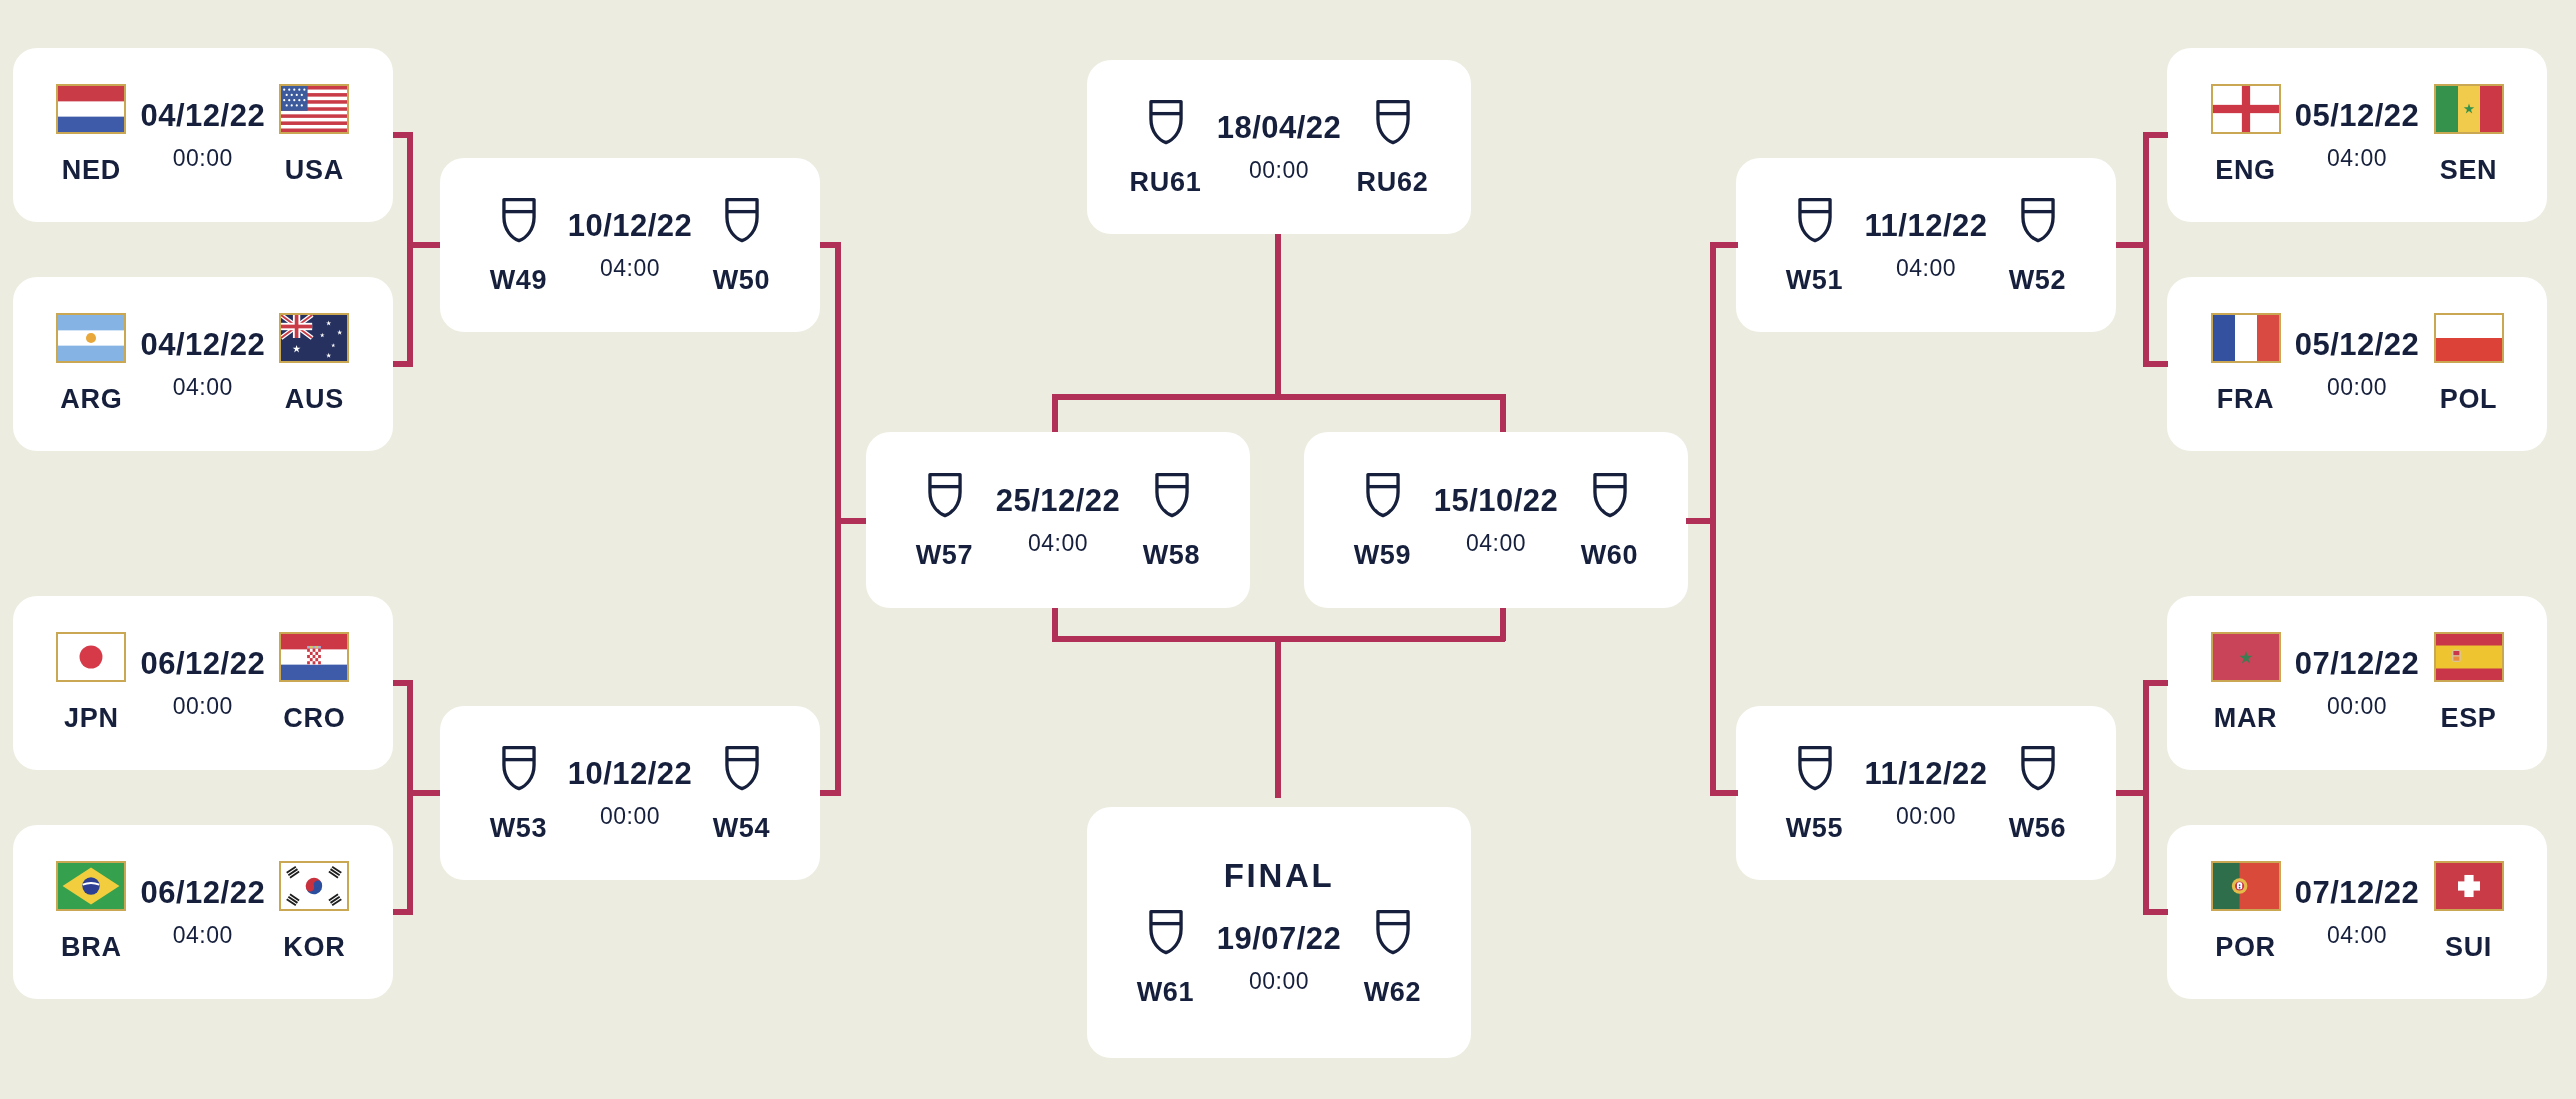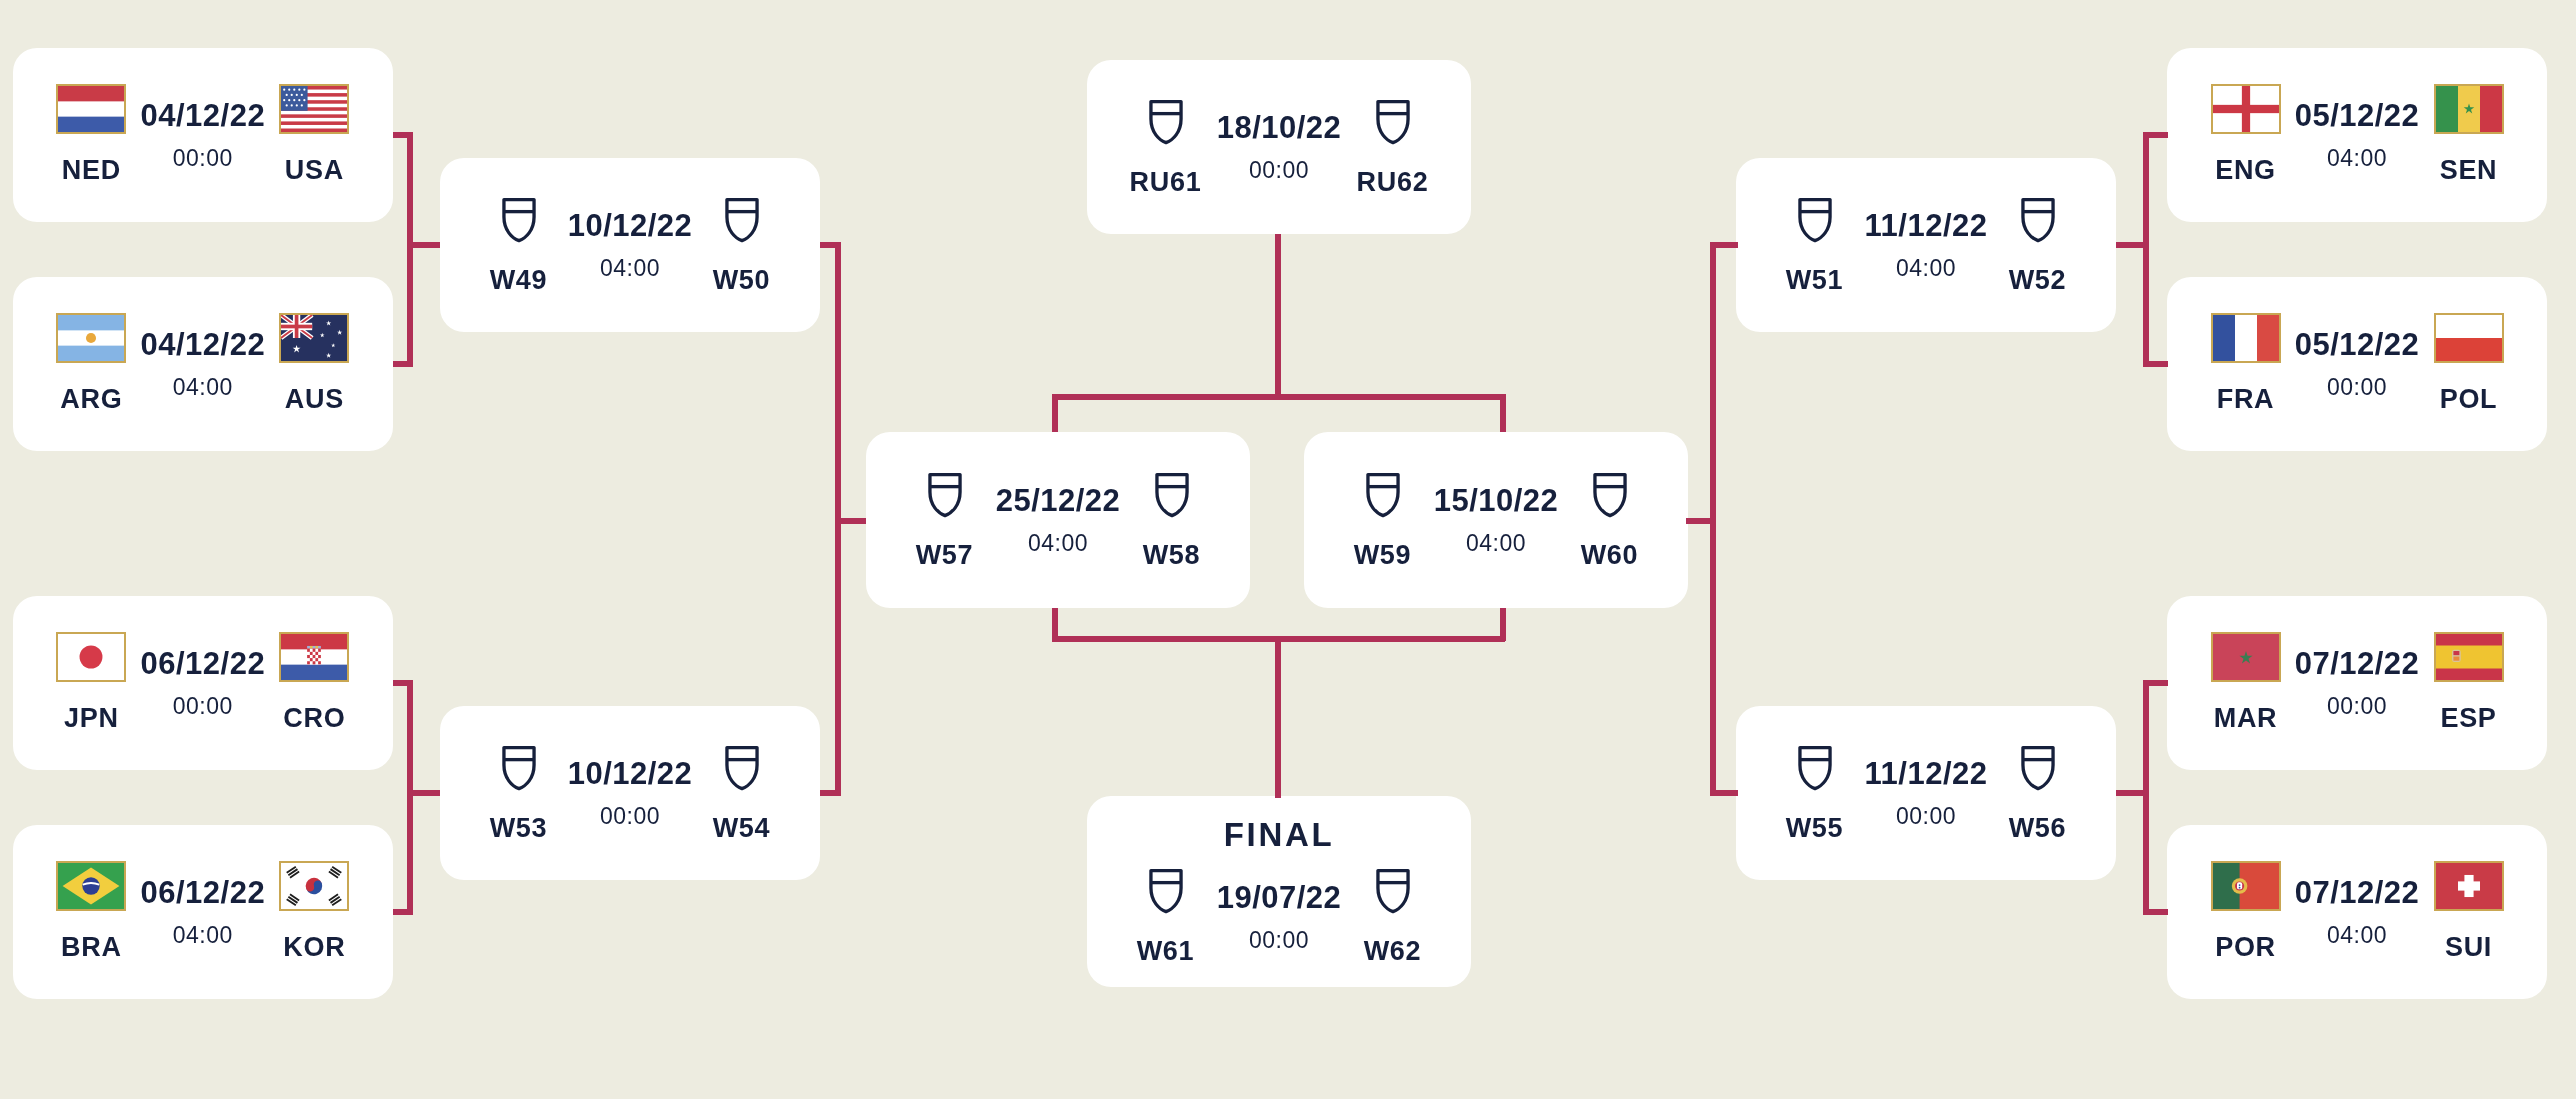--- a/index.html
+++ b/index.html
@@ -1,21 +1,21 @@
 <!DOCTYPE html>
 <html style="font-size:14.6px"><head>
 <meta charset="utf-8">
 <style>
   html,body{margin:0;padding:0;background:#EDECE0;}
   .stage{position:relative;width:2576px;height:1100px;background:#EDECE0;
          font-family:"Liberation Sans","DejaVu Sans",sans-serif;color:#16203C;overflow:hidden;}
   .card{position:absolute;background:#FFFFFF;border-radius:24px;width:380px;height:174px;
         display:flex;flex-direction:column;justify-content:center;}
   .card.wide{width:384px;height:176px;}
-  .card.final{width:384px;height:191px;}
+  .card.final{width:384px;height:251px;margin-top:11px;}
   .trow{display:flex;align-items:center;justify-content:space-between;padding:0 31px;}
   .tcol{width:95px;display:flex;flex-direction:column;align-items:center;gap:21px;}
   .mcol{flex:1;display:flex;flex-direction:column;align-items:center;gap:11px;}
   .date{font-size:31px;font-weight:700;letter-spacing:0.5px;white-space:nowrap;text-align:right;}
   .time{font-size:23px;font-weight:500;letter-spacing:0.5px;}
   .code{font-size:27px;font-weight:700;letter-spacing:0.7px;white-space:nowrap;}
   .flag{display:block;border:2.7px solid #C9A753;line-height:0;background:#fff;}
   .flag svg{display:block;}
   .shield{display:block;line-height:0;}
   .final-title{text-align:center;font-size:33px;font-weight:600;letter-spacing:2.7px;margin-bottom:12.8px;}
@@ -307,21 +307,21 @@
 
   <div class="card" style="left:1087px;top:60px;width:384px">
     <div class="trow">
       <div class="tcol">
         <span class="shield"><svg width="42" height="49" viewBox="0 0 24 27">
               <use href="#shieldico"></use>
             </svg></span>
         <span class="code">RU61</span>
       </div>
       <div class="mcol">
-        <span class="date">18/10/22</span>
+        <span class="date">18/04/22</span>
         <span class="time">00:00</span>
       </div>
       <div class="tcol">
         <span class="shield"><svg width="42" height="49" viewBox="0 0 24 27">
               <use href="#shieldico"></use>
             </svg></span>
         <span class="code">RU62</span>
       </div>
     </div>
   </div>

